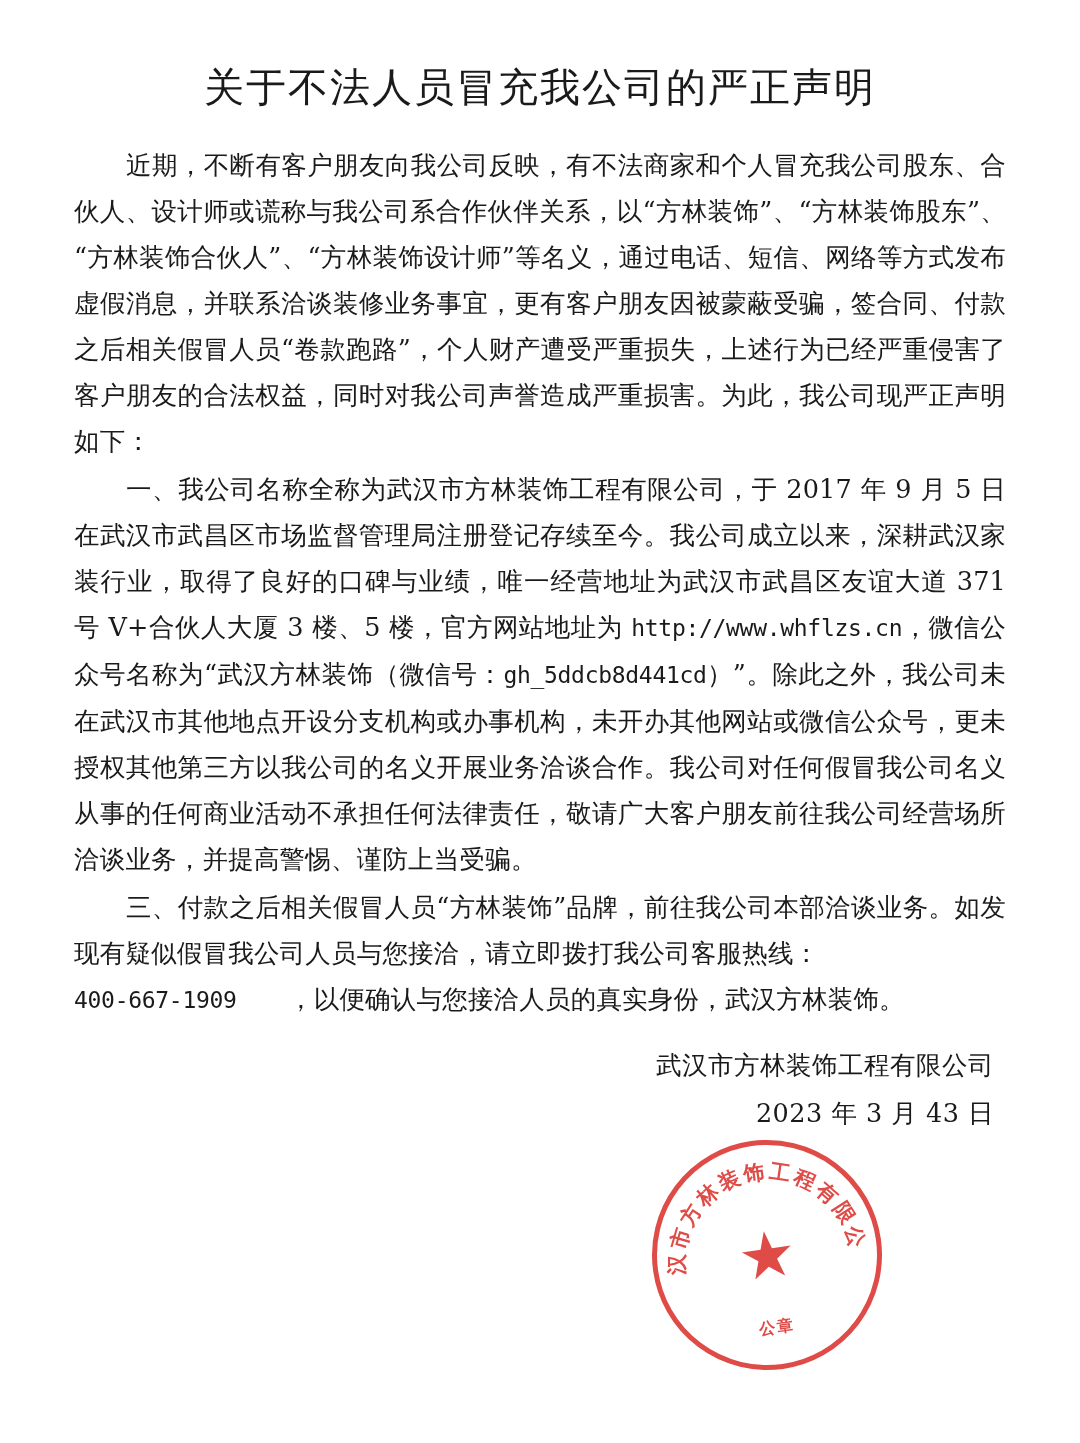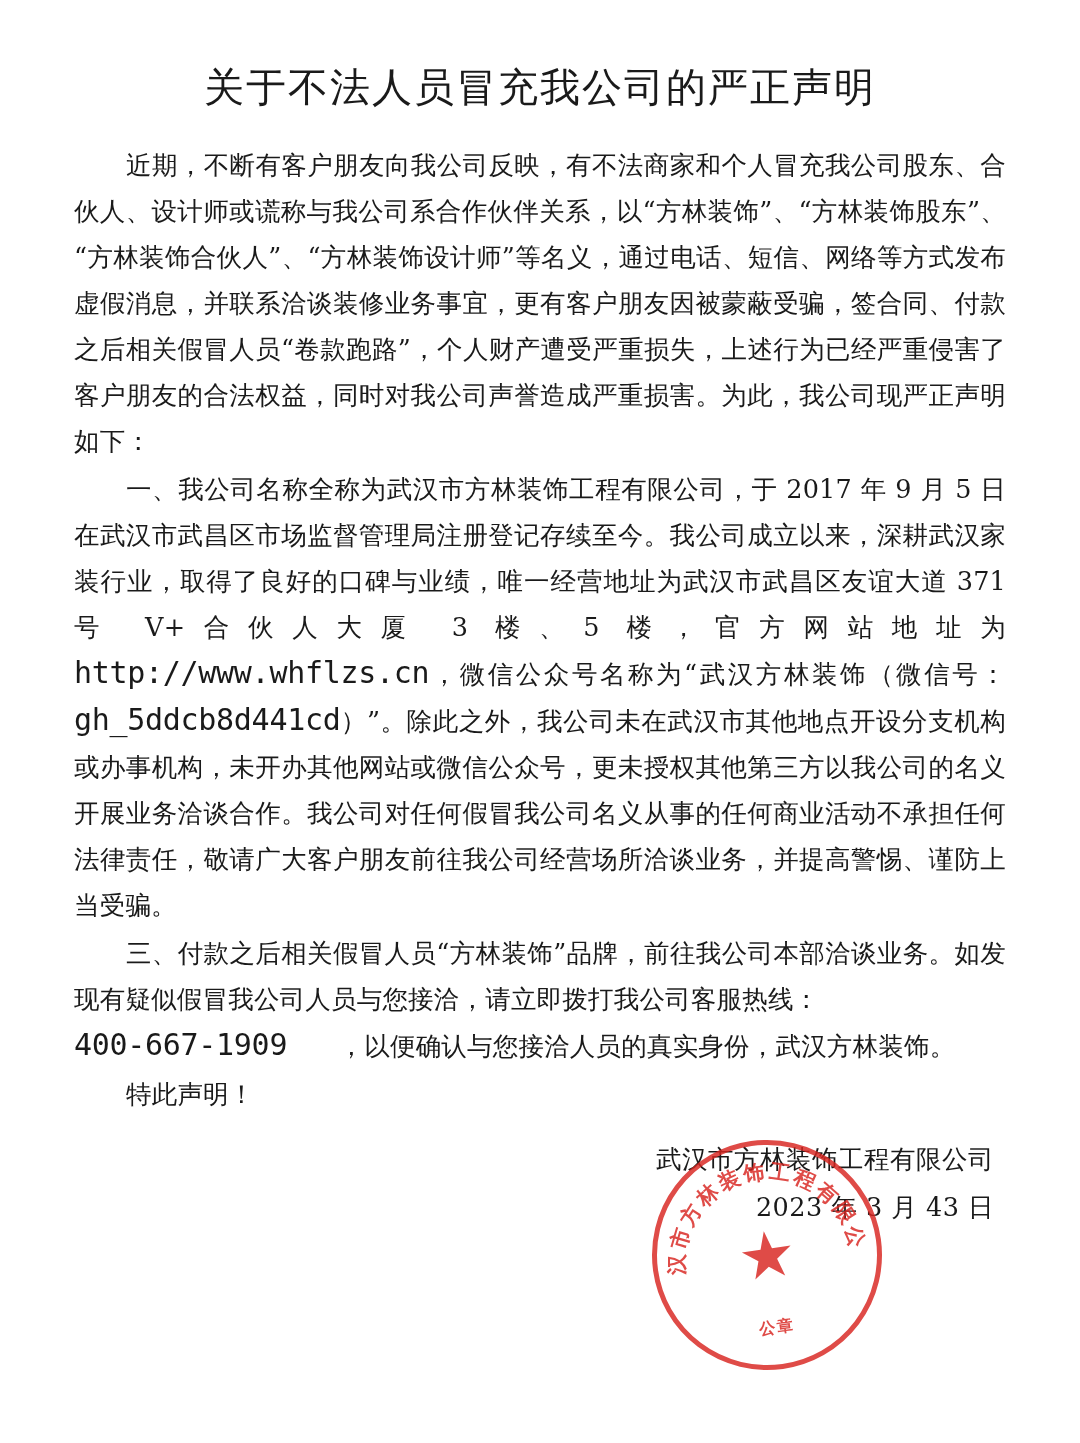--- a/index.html
+++ b/index.html
@@ -37,21 +37,21 @@
     text-align: justify;
     text-justify: inter-ideograph;
     margin: 0 0 2px 0;
     letter-spacing: 0.2px;
   }
   .indent {
     text-indent: 52px;
   }
   .mono {
     font-family: "DejaVu Sans Mono", "Liberation Mono", monospace;
-    font-size: 30px;
+    font-size: 23px;
     letter-spacing: -0.3px;
   }
   .sign-block {
     margin-top: 18px;
     text-align: right;
     padding-right: 12px;
   }
   .sign-line {
     font-size: 25.5px;
     line-height: 48px;
@@ -117,21 +117,20 @@
 
   <h1 class="doc-title">关于不法人员冒充我公司的严正声明</h1>
 
   <p class="para indent">近期，不断有客户朋友向我公司反映，有不法商家和个人冒充我公司股东、合伙人、设计师或谎称与我公司系合作伙伴关系，以“方林装饰”、“方林装饰股东”、“方林装饰合伙人”、“方林装饰设计师”等名义，通过电话、短信、网络等方式发布虚假消息，并联系洽谈装修业务事宜，更有客户朋友因被蒙蔽受骗，签合同、付款之后相关假冒人员“卷款跑路”，个人财产遭受严重损失，上述行为已经严重侵害了客户朋友的合法权益，同时对我公司声誉造成严重损害。为此，我公司现严正声明如下：</p>
 
   <p class="para indent"><span>一、我公司名称全称为武汉市方林装饰工程有限公司，于 2017 年 9 月 5 日在武汉市武昌区市场监督管理局注册登记存续至今。我公司成立以来，深耕武汉家装行业，取得了良好的口碑与业绩，唯一经营地址为武汉市武昌区友谊大道 371 号 V+合伙人大厦 3 楼、5 楼，官方网站地址为</span> <span class="mono">http://www.whflzs.cn</span><span>，微信公众号名称为“武汉方林装饰（微信号：</span><span class="mono">gh_5ddcb8d441cd</span><span>）”。除此之外，我公司未在武汉市其他地点开设分支机构或办事机构，未开办其他网站或微信公众号，更未授权其他第三方以我公司的名义开展业务洽谈合作。我公司对任何假冒我公司名义从事的任何商业活动不承担任何法律责任，敬请广大客户朋友前往我公司经营场所洽谈业务，并提高警惕、谨防上当受骗。</span></p>
 
 
   <p class="para indent"><span>三、付款之后相关假冒人员“方林装饰”品牌，前往我公司本部洽谈业务。如发现有疑似假冒我公司人员与您接洽，请立即拨打我公司客服热线：</span><br><span class="mono">400-667-1909</span>　　<span>，以便确认与您接洽人员的真实身份，武汉方林装饰。</span></p>
 
-  <p class="para indent">特此声明！</p>
 
   <div class="sign-block">
     <div class="sign-line">武汉市方林装饰工程有限公司</div>
     <div class="sign-line">2023 年 3 月 43 日</div>
   </div>
 
   <div class="seal">
     <div class="seal-inner"></div>
     <svg class="seal-arc" viewBox="0 0 220 220">
       <defs>

